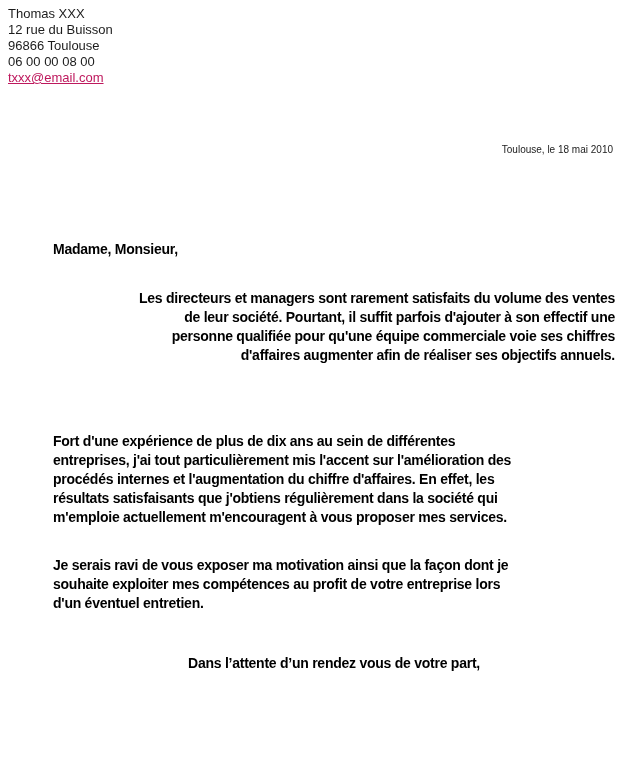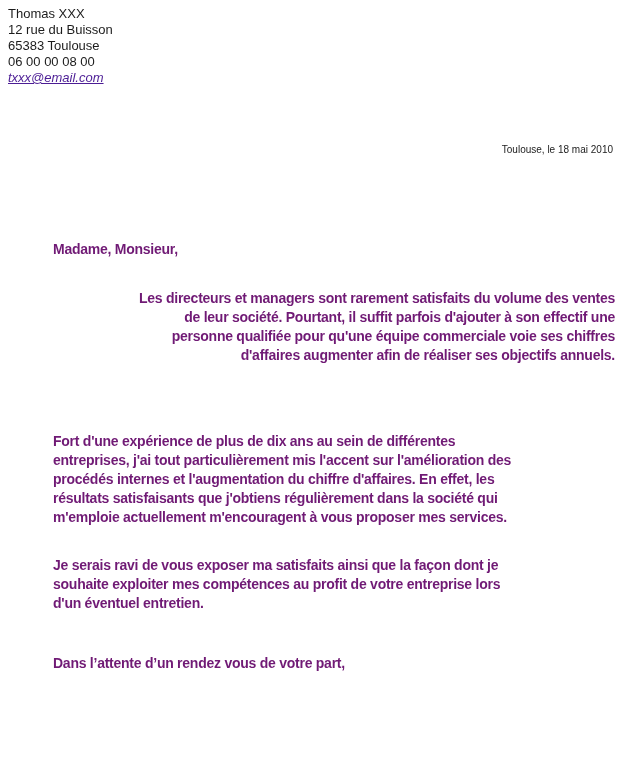--- a/index.html
+++ b/index.html
@@ -14,81 +14,80 @@
   }
   .sender {
     position: absolute;
     left: 8px;
     top: 6px;
     font-size: 13px;
     line-height: 16px;
     color: #1c1c1c;
   }
   .sender .email-link {
-    color: #4c1d95;
+    color: #be185d;
     text-decoration: underline;
     display: inline-block;
     cursor: pointer;
-    font-style: italic;
   }
   .date {
     position: absolute;
     top: 141px;
     right: 16px;
     font-size: 10px;
     line-height: 17px;
     color: #1c1c1c;
     text-align: right;
   }
   .body-text {
     position: absolute;
     left: 53px;
     width: 562px;
     font-weight: bold;
     font-size: 14px;
     line-height: 19px;
     letter-spacing: -0.25px;
-    color: #701a75;
+    color: #000000;
     white-space: pre-line;
   }
   .salutation { top: 240px; }
   .p1 { top: 289px; text-align: right; }
   .p2 { top: 416px; margin-top: 16px; }
   .p3 { top: 556px; }
-  .p4 { top: 654px; }
+  .p4 { top: 654px; text-align: center; }
   .closing { top: 729px; }
 </style>
 </head>
 <body>
 
 <div class="page">
 
   <div class="sender">
     <div>Thomas XXX</div>
     <div>12 rue du Buisson</div>
-    <div>65383 Toulouse</div>
+    <div>96866 Toulouse</div>
     <div>06 00 00 08 00</div>
     <a class="email-link" href="#">txxx@email.com</a>
   </div>
 
   <div class="date">Toulouse, le 18 mai 2010</div>
 
   <div class="body-text salutation">Madame, Monsieur,</div>
 
   <div class="body-text p1">Les directeurs et managers sont rarement satisfaits du volume des ventes
 de leur société. Pourtant, il suffit parfois d'ajouter à son effectif une
 personne qualifiée pour qu'une équipe commerciale voie ses chiffres
 d'affaires augmenter afin de réaliser ses objectifs annuels.</div>
 
   <div class="body-text p2">Fort d'une expérience de plus de dix ans au sein de différentes
 entreprises, j'ai tout particulièrement mis l'accent sur l'amélioration des
 procédés internes et l'augmentation du chiffre d'affaires. En effet, les
 résultats satisfaisants que j'obtiens régulièrement dans la société qui
 m'emploie actuellement m'encouragent à vous proposer mes services.</div>
 
-  <div class="body-text p3">Je serais ravi de vous exposer ma satisfaits ainsi que la façon dont je
+  <div class="body-text p3">Je serais ravi de vous exposer ma motivation ainsi que la façon dont je
 souhaite exploiter mes compétences au profit de votre entreprise lors
 d'un éventuel entretien.</div>
 
   <div class="body-text p4">Dans l’attente d’un rendez vous de votre part,</div>
 
 
 </div>
 
 </body></html>

